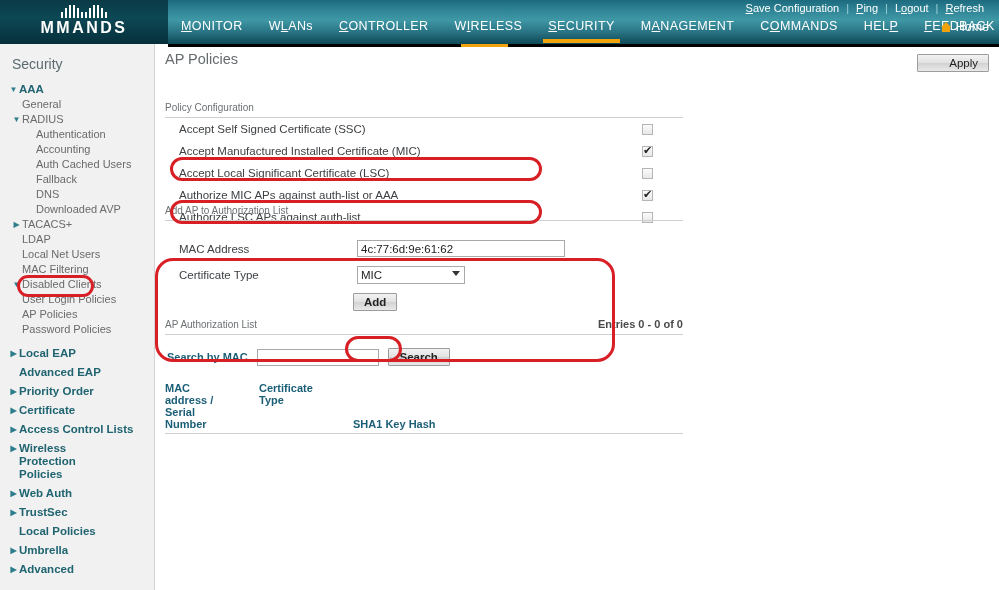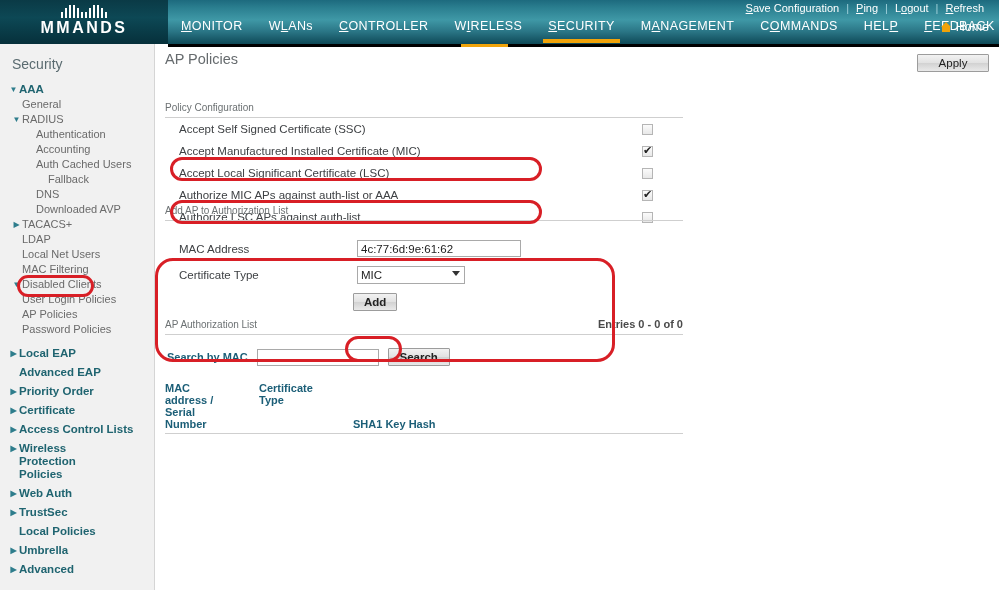--- a/index.html
+++ b/index.html
@@ -155,21 +155,21 @@
     border:1px solid #9c9c9c;
     font-size:11.5px; color:#222222;
     font-family:"Liberation Sans", sans-serif;
     padding:2px 10px;
     cursor:pointer;
     border-radius:1px;
     font-weight:bold;
   }
   #apply-btn {
     position:absolute; right:10px; top:7px; width:72px;
-    text-align:center; font-weight:normal;
+    text-align:right; font-weight:normal;
   }
 
   
   .section-head {
     font-size:10px; color:#6c7173;
     border-bottom:1px solid #cfcfcf;
     padding-bottom:4px;
   }
 
   #policy-config {
@@ -203,21 +203,21 @@
   .form-row {
     display:flex; align-items:center; height:23px;
     font-size:11.5px; color:#3e4144; padding-left:14px;
   }
   .form-label { width:178px; }
   .txtinput {
     border:1px solid #a9a9a9; height:17px; font-size:11.5px;
     padding:0 3px; color:#222; background:#ffffff;
     font-family:"Liberation Sans", sans-serif;
   }
-  #mac-input { width:164px; }
+  #mac-input { width:208px; }
   .selinput {
     border:1px solid #a9a9a9; height:18px; width:108px;
     font-size:11.5px; background:#ffffff; color:#222;
     display:flex; align-items:center; padding-left:3px;
     position:relative;
     font-family:"Liberation Sans", sans-serif;
   }
   .selinput .caret {
     position:absolute; right:4px; top:4px;
     border-left:4px solid transparent; border-right:4px solid transparent;
@@ -331,21 +331,21 @@
       <div class="sb-row lvl2">
         <span class="sb-label" style="margin-left: 0px;">Authentication</span>
       </div>
       <div class="sb-row lvl2">
         <span class="sb-label" style="margin-left: 0px;">Accounting</span>
       </div>
       <div class="sb-row lvl2">
         <span class="sb-label" style="margin-left: 0px;">Auth Cached Users</span>
       </div>
       <div class="sb-row lvl2">
-        <span class="sb-label" style="margin-left: 12px;">Fallback</span>
+        <span class="sb-label" style="margin-left: 0px;">Fallback</span>
       </div>
       <div class="sb-row lvl2">
         <span class="sb-label" style="margin-left: 0px;">DNS</span>
       </div>
       <div class="sb-row lvl2">
         <span class="sb-label" style="margin-left: 0px;">Downloaded AVP</span>
       </div>
       <div class="sb-row lvl1b">
         <span class="sb-arrow">▶</span>
         <span class="sb-label">TACACS+</span>

